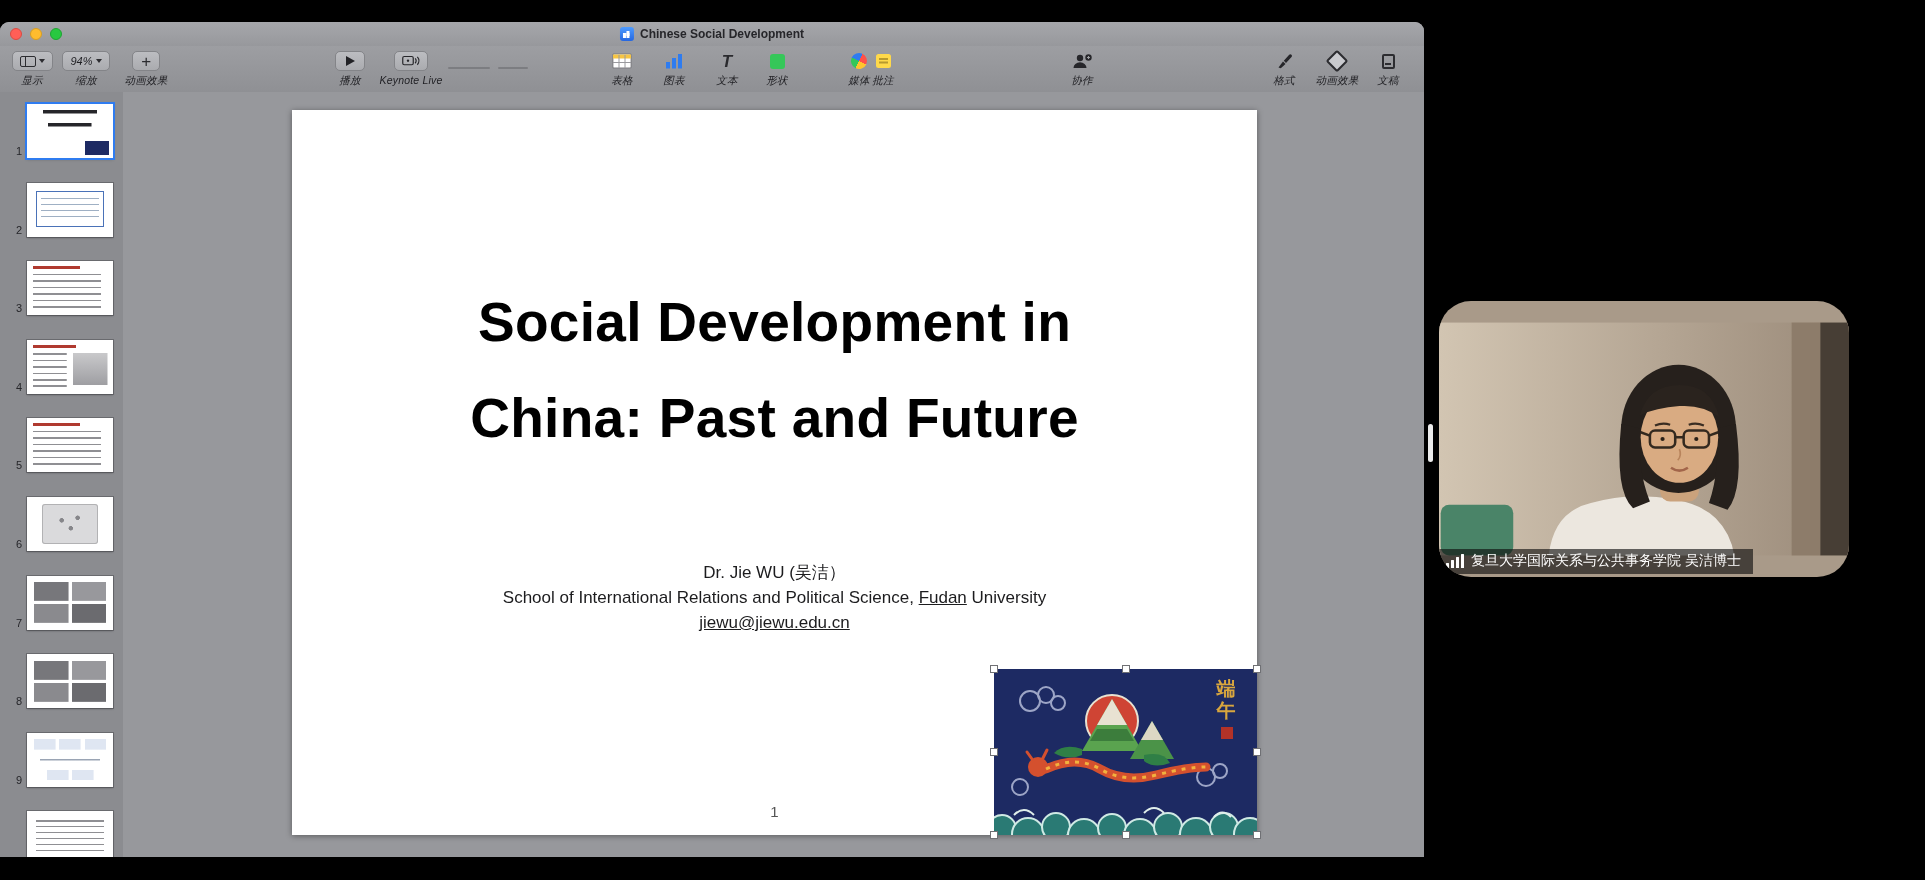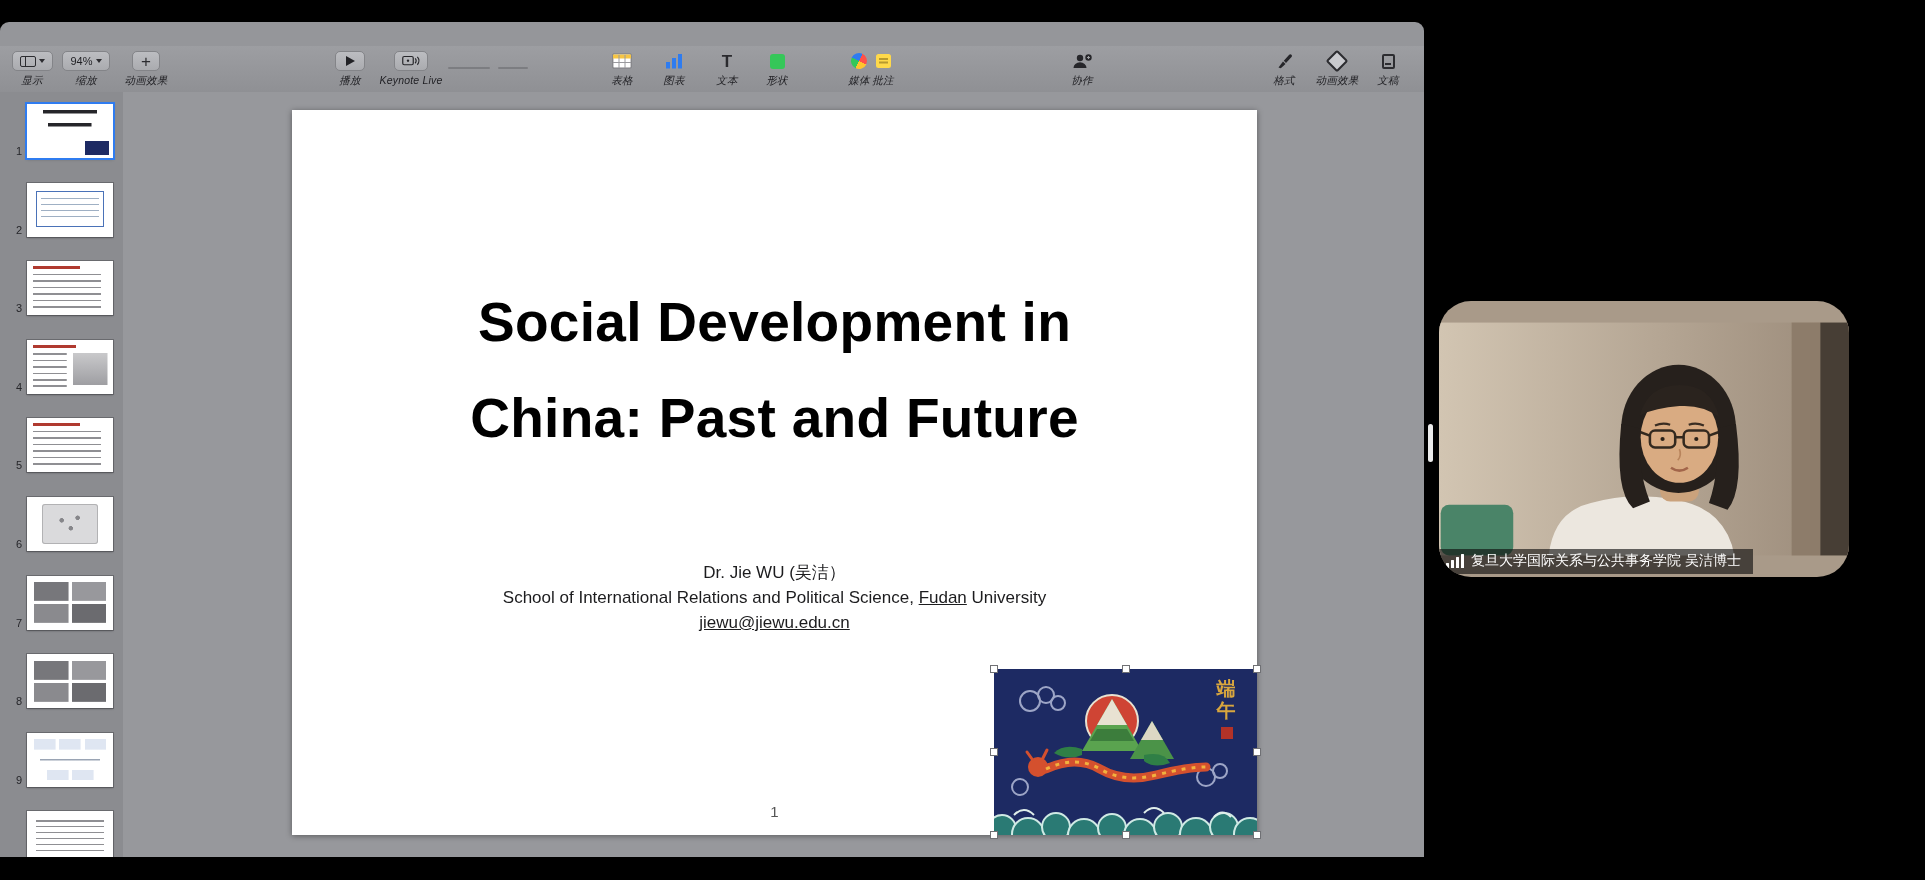--- a/index.html
+++ b/index.html
@@ -14,21 +14,21 @@
   .light.close{background:#ff5f57;border:1px solid #d94c43;}
   .light.min{background:#febc2e;border:1px solid #d79e23;}
   .light.max{background:#28c840;border:1px solid #1ea432;}
   .win-title{position:absolute;left:50%;top:0;transform:translateX(-50%);height:24px;display:flex;align-items:center;gap:6px;font-size:12px;font-weight:700;color:#26262a;white-space:nowrap;}
   .kn-icon{width:14px;height:14px;border-radius:3px;background:linear-gradient(#4d9bff,#2667e0);position:relative;}
   .kn-icon::before{content:"";position:absolute;left:3px;bottom:3px;width:2.5px;height:5px;background:#fff;box-shadow:3.5px 0 0 #fff, 3.5px -2px 0 #fff;}
 
   
   .toolbar{position:absolute;left:0;top:24px;right:0;height:46px;background:linear-gradient(#9d9ea2,#8f9094);border-bottom:1px solid #68696d;}
   .titem{position:absolute;top:3px;display:flex;flex-direction:column;align-items:center;}
-  .titem .icw{height:24px;display:flex;align-items:center;justify-content:flex-start;}
+  .titem .icw{height:24px;display:flex;align-items:center;justify-content:flex-start;font-style:italic;}
   .titem .lbl{font-size:10.5px;color:#1f1f23;margin-top:1px;white-space:nowrap;letter-spacing:.2px;font-style:italic;}
   .btnish{background:linear-gradient(#bcbdc1,#aaabaf);border:1px solid #838488;border-radius:5px;height:20px;display:flex;align-items:center;justify-content:center;gap:3px;padding:0 7px;box-sizing:border-box;}
   .chev{width:0;height:0;border-left:3.5px solid transparent;border-right:3.5px solid transparent;border-top:4px solid #2c2c30;}
   .view-glyph{width:16px;height:11px;border:1.5px solid #2c2c30;border-radius:2px;position:relative;box-sizing:border-box;}
   .view-glyph::before{content:"";position:absolute;left:4px;top:0;bottom:0;width:1.5px;background:#2c2c30;}
   .zoom-val{font-size:11px;color:#1f1f23;}
   .plus-glyph{font-size:17px;line-height:1;color:#2c2c30;font-weight:400;}
   .play-glyph{width:0;height:0;border-top:5.5px solid transparent;border-bottom:5.5px solid transparent;border-left:9px solid #222226;}
   .t-ic{display:block;}
   .shape-glyph{width:15px;height:15px;border-radius:3px;background:#35c759;}
@@ -103,20 +103,31 @@
   .sig i{display:block;width:3px;background:#fff;border-radius:.5px;}
   .sig i:nth-child(1){height:5px}.sig i:nth-child(2){height:8px}.sig i:nth-child(3){height:11px}.sig i:nth-child(4){height:14px}
 </style>
 </head>
 <body>
 
 <div class="screen">
 
   <div class="window">
 
+    <div class="titlebar">
+      <div class="lights">
+        <span class="light close"></span>
+        <span class="light min"></span>
+        <span class="light max"></span>
+      </div>
+      <div class="win-title">
+        <span class="kn-icon"></span>
+        <span>Chinese Social Development</span>
+      </div>
+    </div>
 
     <div class="toolbar">
       <div class="titem" style="left:8px;width:48px">
         <div class="icw">
             <span class="btnish">
               <span class="view-glyph"></span>
               <span class="chev"></span>
             </span>
           </div>
         <span class="lbl">显示</span>

